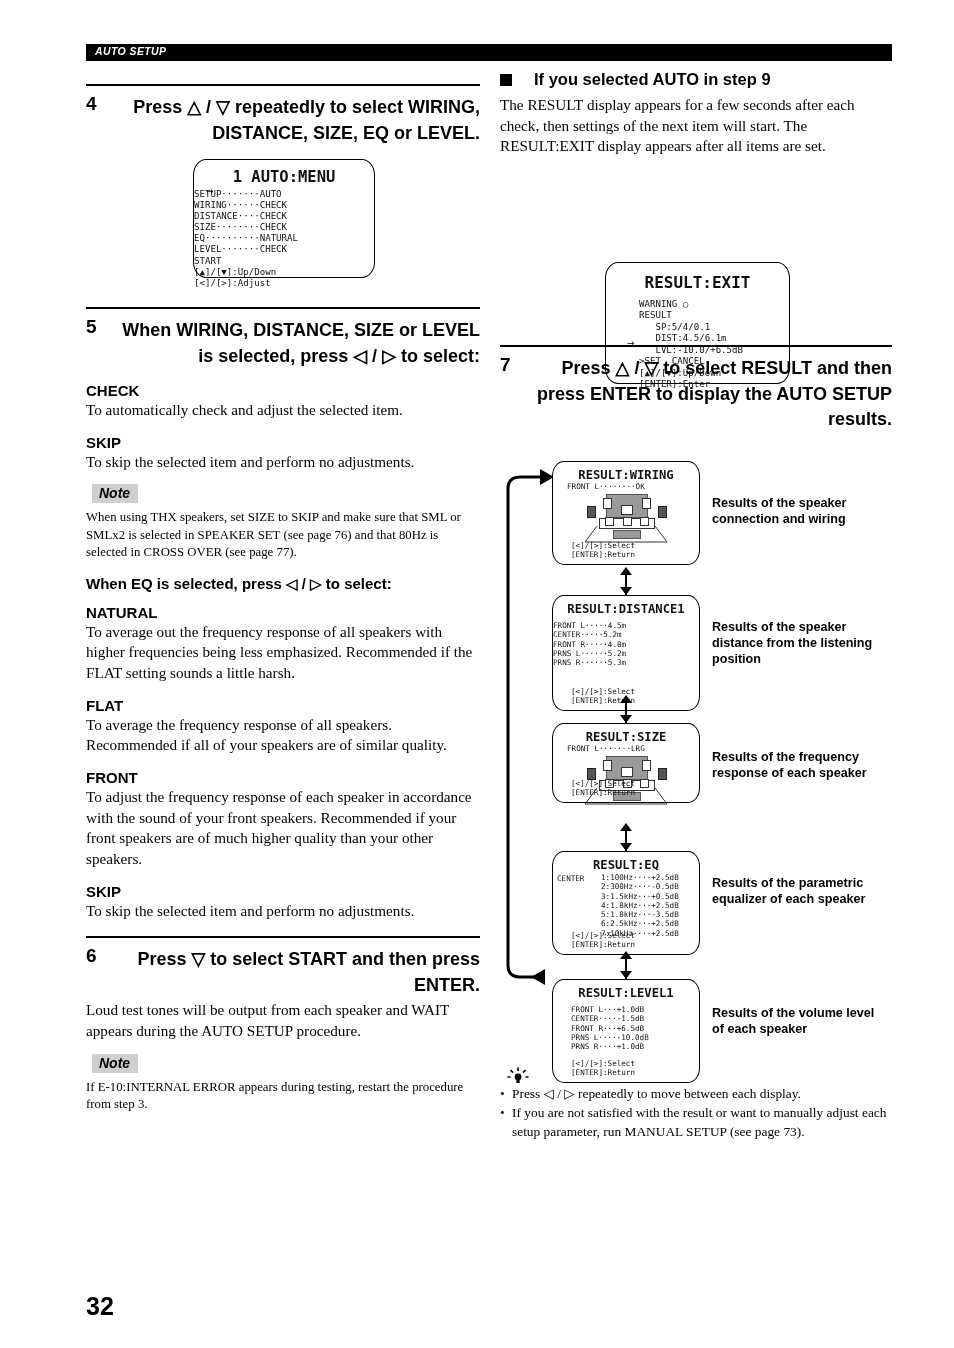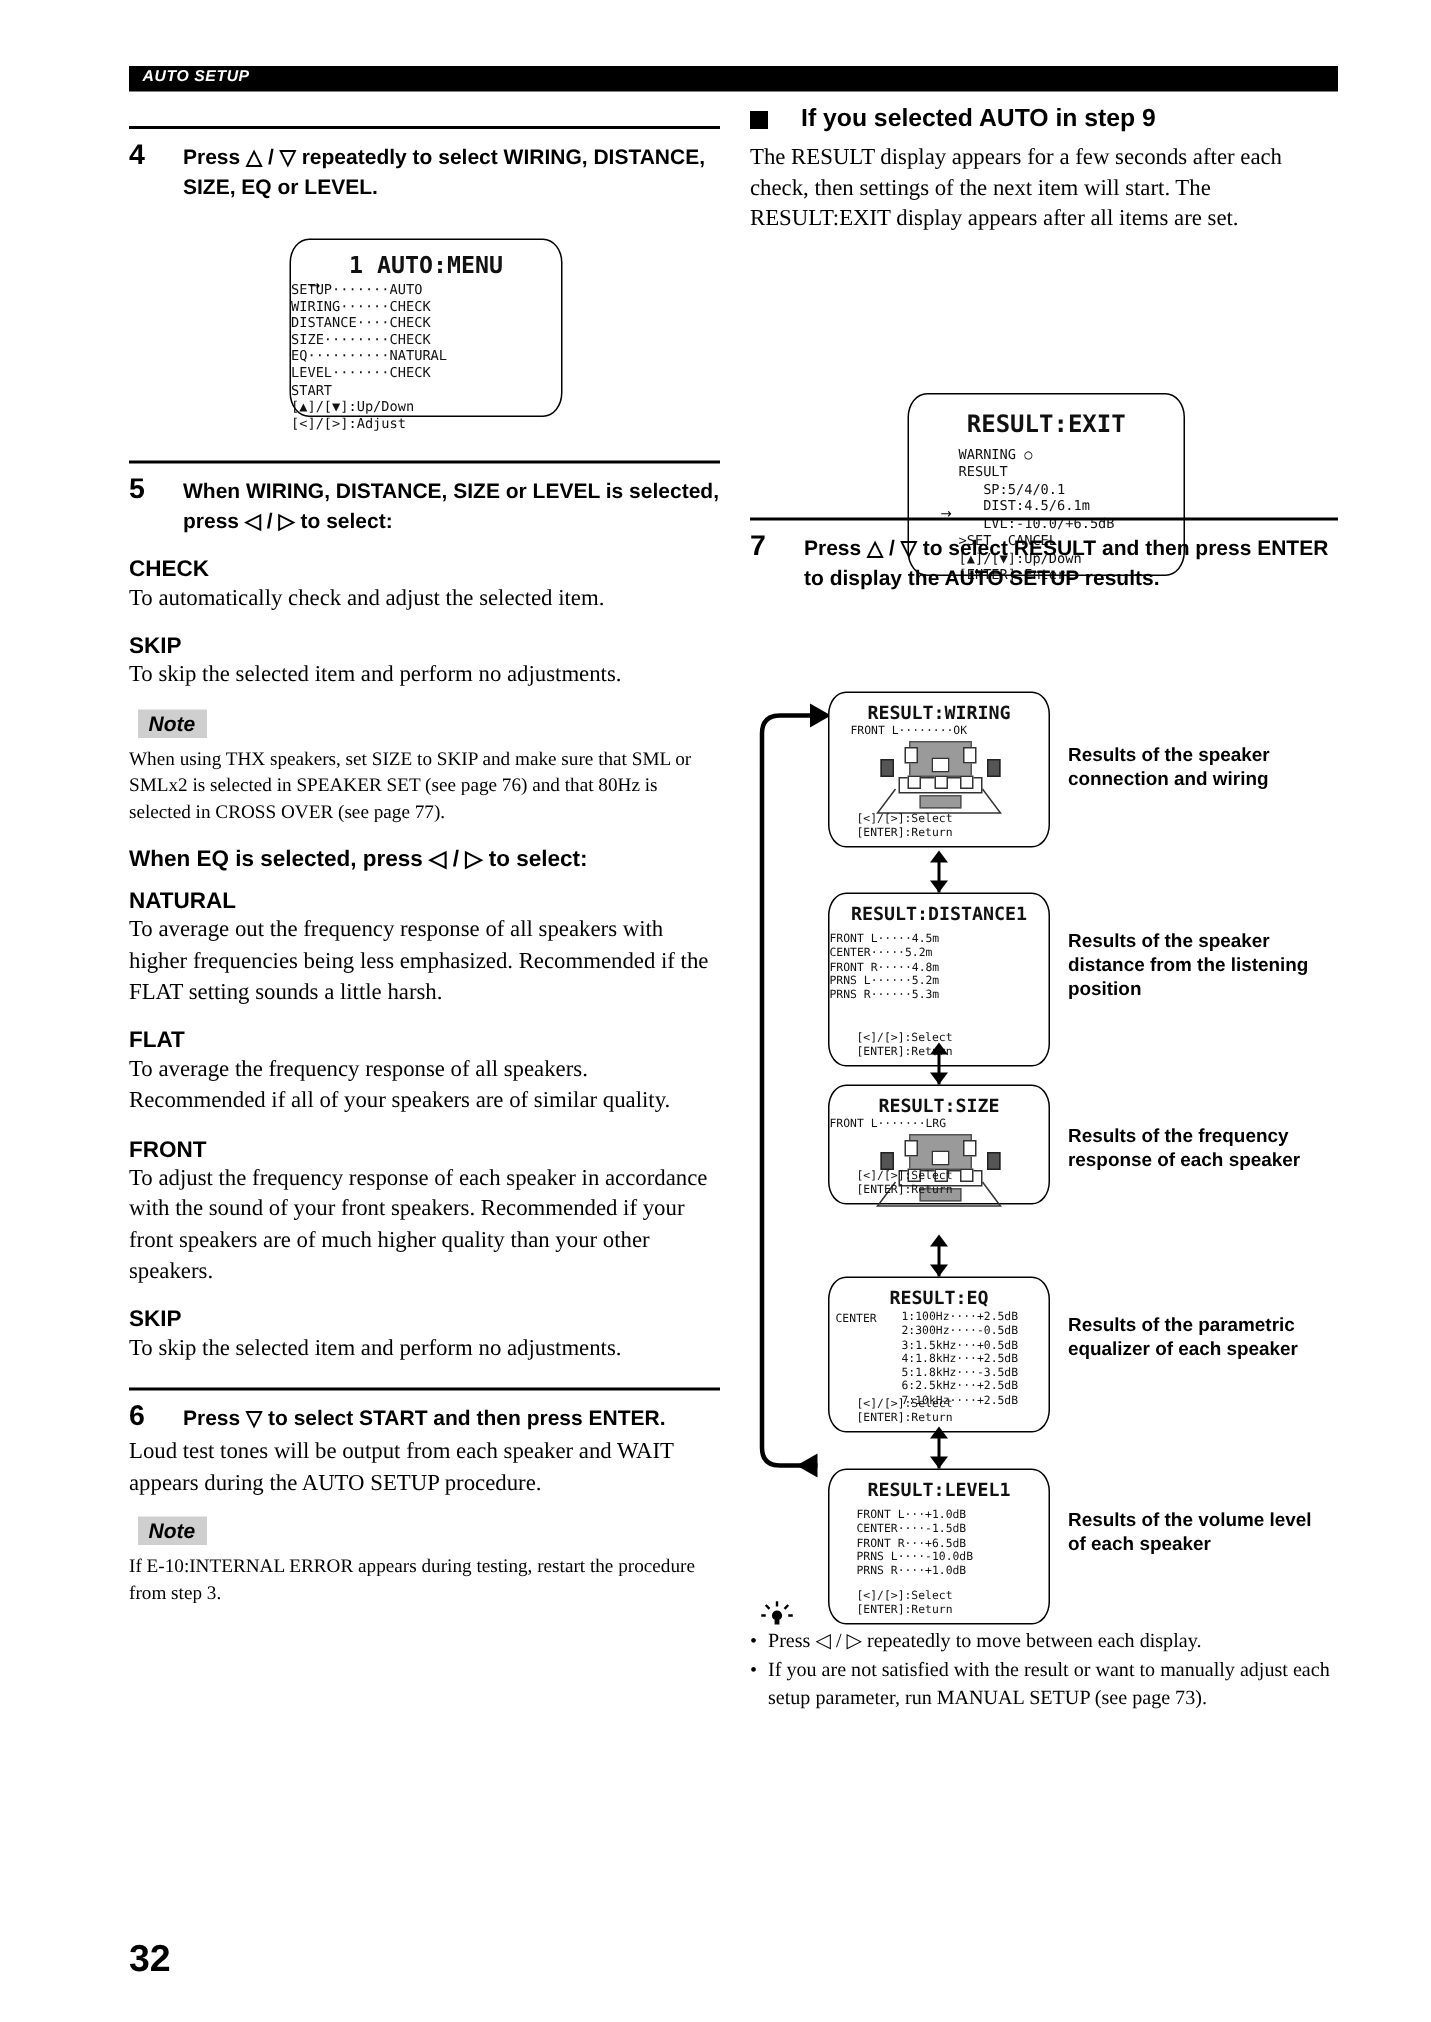--- a/index.html
+++ b/index.html
@@ -30,22 +30,23 @@
 
   
   .rule{ border-top:2px solid #000; margin:0 0 9px 0; }
   .step{ position:relative; margin-bottom:4px; }
   .step-num{
     position:absolute; left:0; top:-2px;
     font-family:"Liberation Sans", sans-serif; font-weight:bold; font-size:19px;
   }
   .step-head{
     margin-left:36px;
-    font-family:"Liberation Sans", sans-serif; font-weight:bold; font-size:14px;
+    font-family:"Liberation Sans", sans-serif; font-weight:bold; font-size:18px;
     line-height:1.42;
+    text-align:right;
   }
   .sub-head{
     font-family:"Liberation Sans", sans-serif; font-weight:bold; font-size:15px;
     margin:13px 0 1px 0;
   }
   .sub-head.tight{ margin-top:11px; }
   .para{ font-size:15.2px; line-height:1.36; margin:0 0 0 0; }
   .gap{ height:11px; }
 
   
@@ -308,21 +309,21 @@
 [ENTER]:Return</div>
       </div>
       <div class="cap" style="top:202px;">Results of the speaker distance from the listening position</div>
 
       <div class="vconn" style="top:282px;height:24px;"></div>
       <div class="vhead" style="top:278px;"></div>
       <div class="vheadd" style="top:298px;"></div>
 
       <div class="rbox" style="top:306px;height:80px;">
         <div class="osd-title">RESULT:SIZE</div>
-        <div class="rlines" style="">FRONT L·······LRG</div>
+        <div class="rlines" style="margin-left:14px;">FRONT L·······LRG</div>
         <div class="room">
           <div class="screen"></div>
           <div class="ctr"></div>
           <div class="sp" style="left:4px;top:14px;"></div>
           <div class="sp" style="left:75px;top:14px;"></div>
           <div class="spw" style="left:20px;top:6px;"></div>
           <div class="spw" style="left:59px;top:6px;"></div>
           <div class="base"></div>
           <div class="spw" style="left:22px;top:25px;height:7px;"></div>
           <div class="spw" style="left:40px;top:25px;height:7px;"></div>

